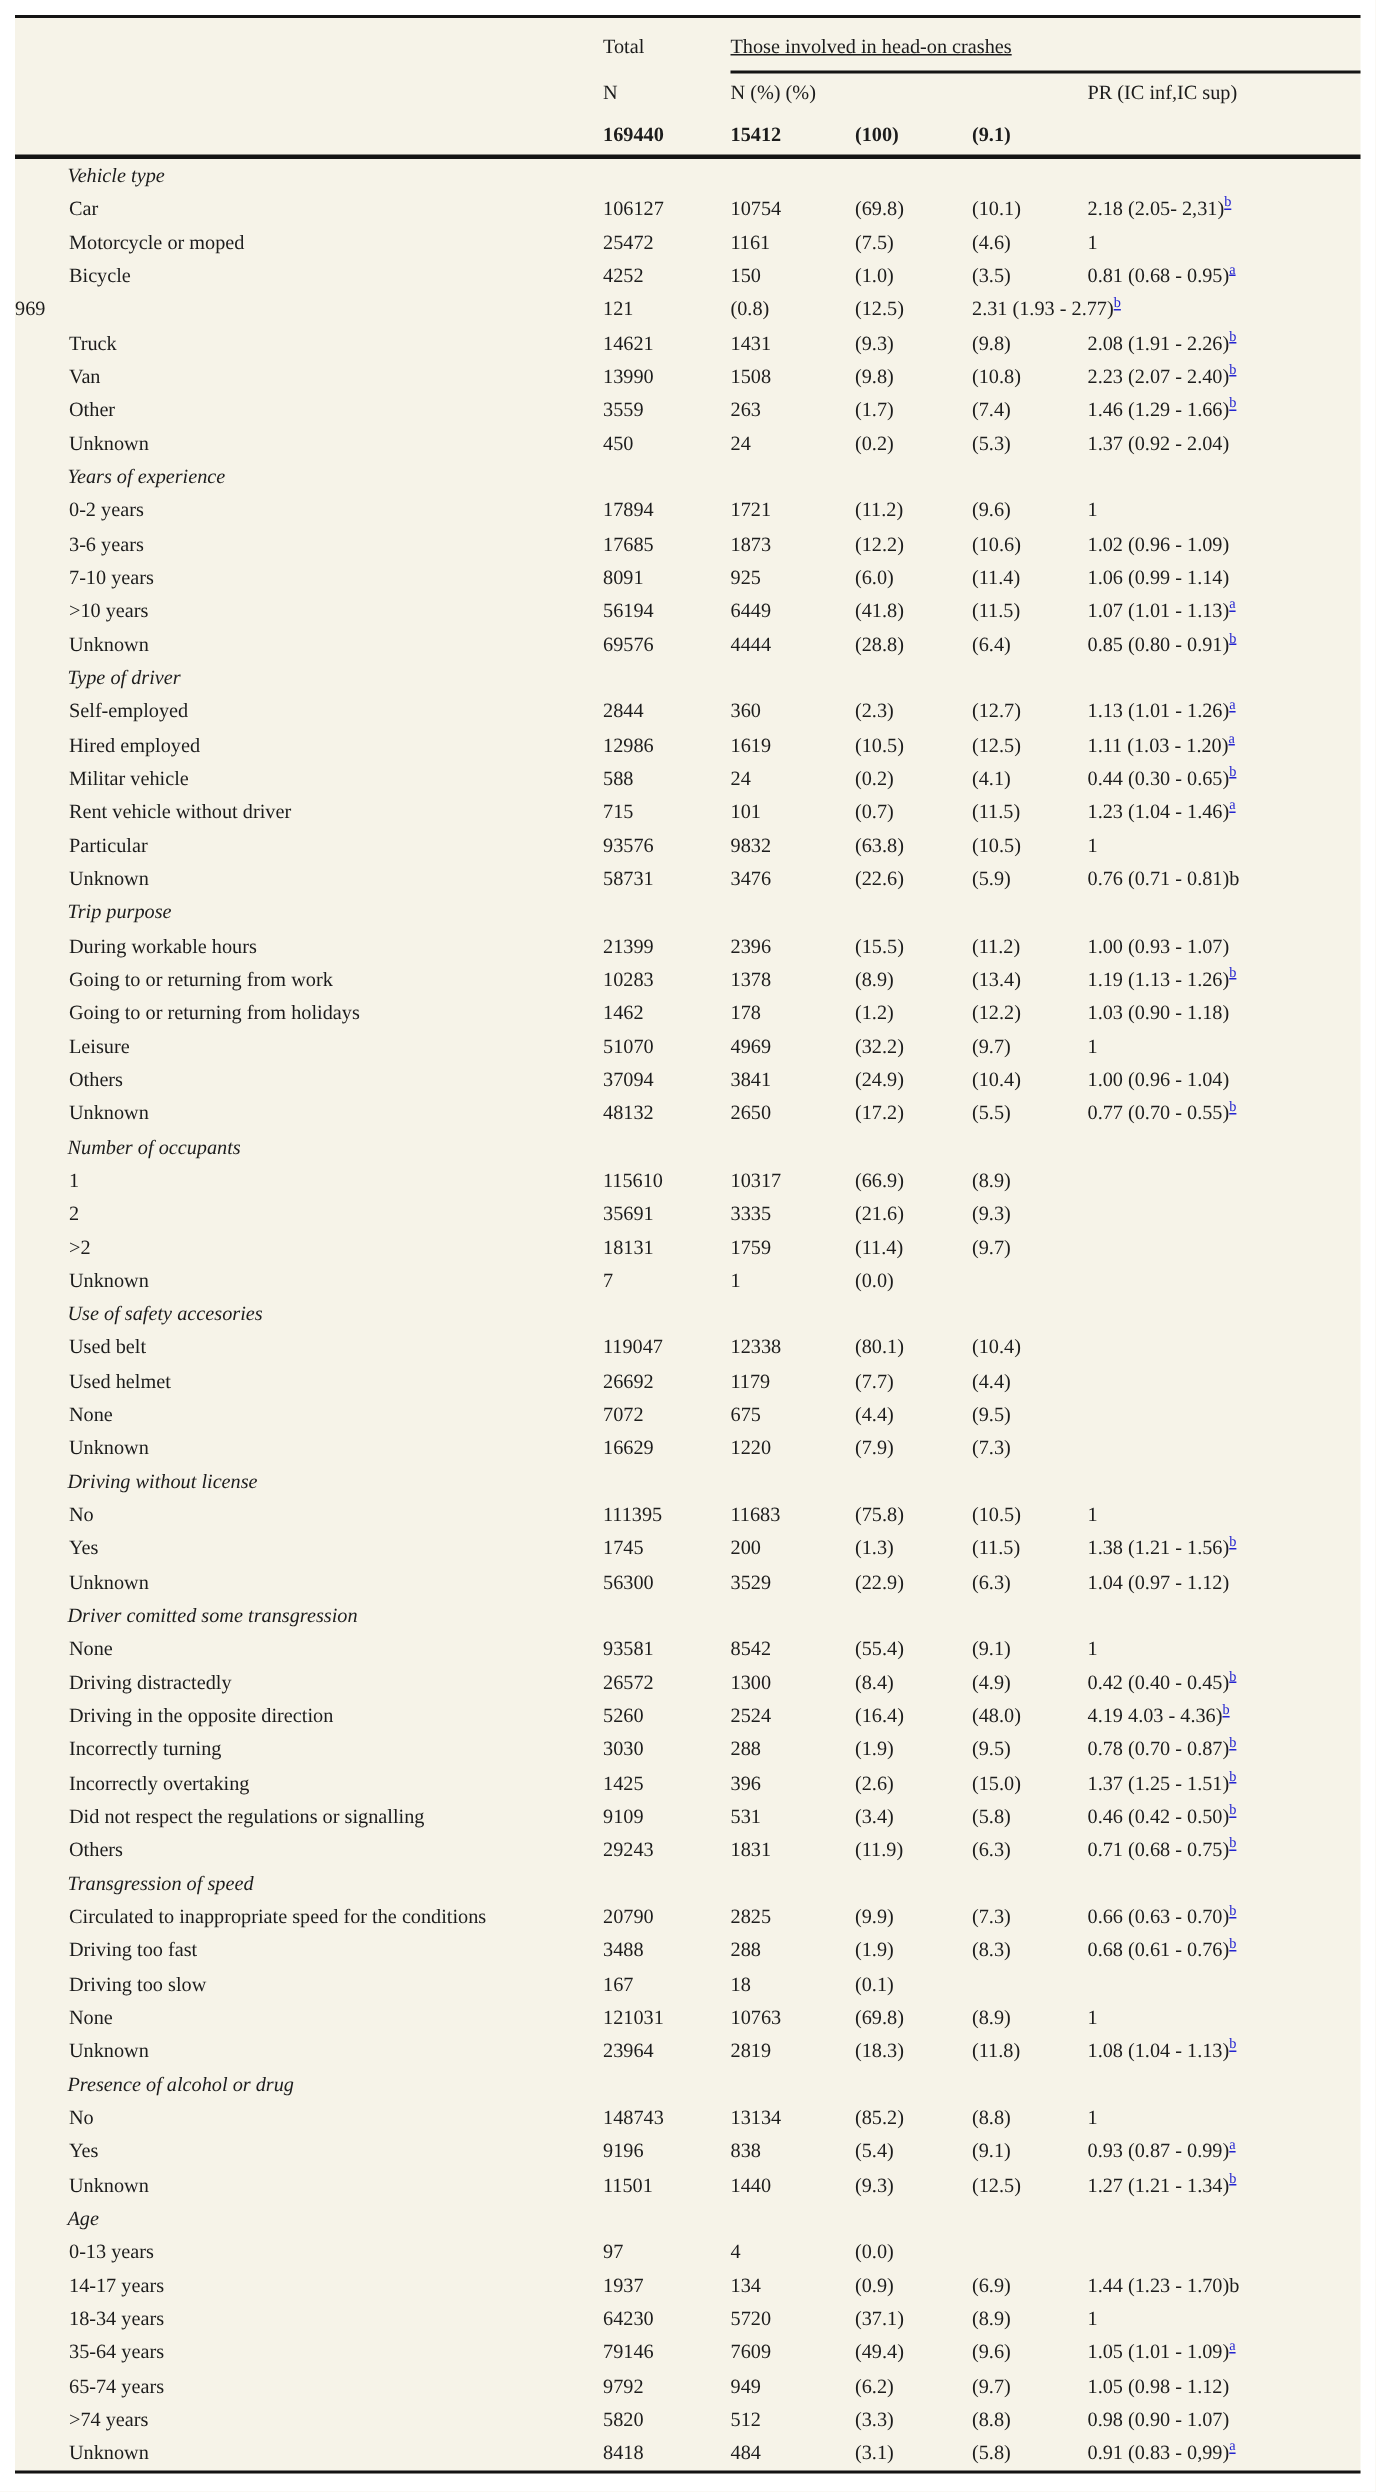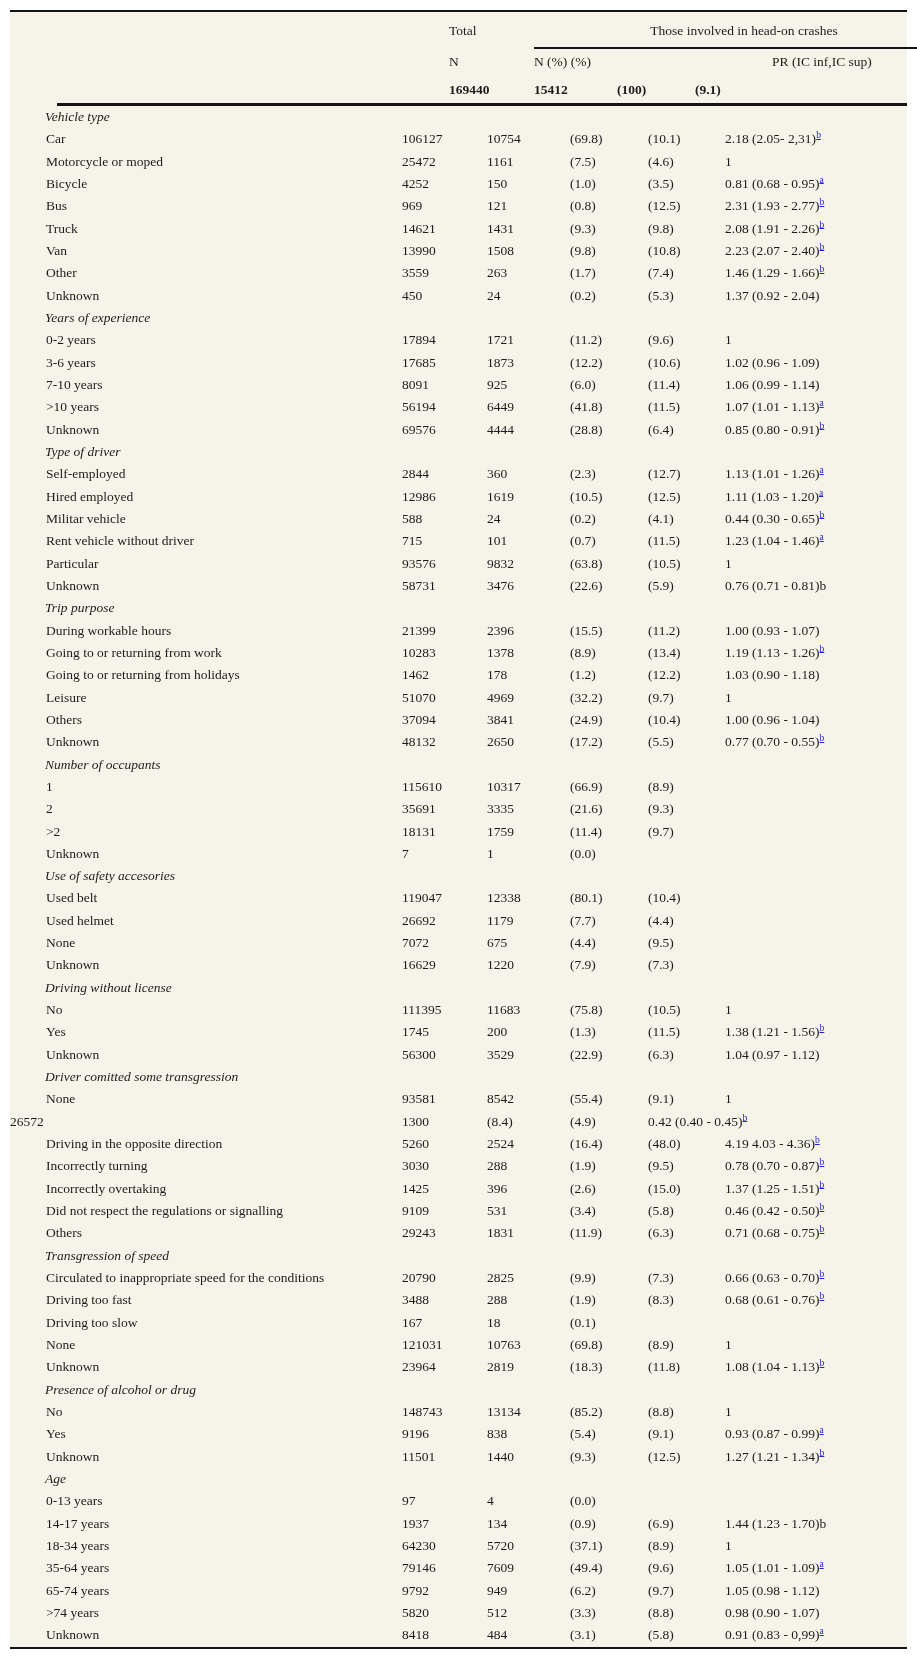--- a/index.html
+++ b/index.html
@@ -17,28 +17,28 @@
   .hrow,.row{
     display:grid;
     grid-template-columns:392px 85px 83px 78px 77px 182px;
   }
   .cell{
     font-size:13.5px;
     white-space:nowrap;
     overflow:visible;
   }
   
-  .thead{border-bottom:3px solid #141414;padding-top:2px;margin-left:47px;}
+  .thead{border-bottom:3px solid #141414;padding-top:2px;}
   .hrow1{height:33px;line-height:33px;}
   .hrow2{height:30px;line-height:30px;}
   .hrow3{height:26px;line-height:26px;font-weight:bold;}
   .span-group{
     grid-column:3/-1;
-    text-align:center;
     border-bottom:2px solid #141414;
+    text-decoration:underline;
   }
   
   .tbody .row{height:22.33px;line-height:22.33px;}
   .section-title{
     grid-column:1/-1;
     padding-left:35px;
     font-style:italic;
   }
   .item-label{padding-left:36px;}
   sup.fn{
@@ -102,21 +102,20 @@
       </div>
       <div class="row">
         <div class="cell item-label">Bicycle</div>
         <div class="cell">4252</div>
         <div class="cell">150</div>
         <div class="cell">(1.0)</div>
         <div class="cell">(3.5)</div>
         <div class="cell">0.81 (0.68 - 0.95)<sup class="fn">a</sup></div>
       </div>
       <div class="row">
-        <div class="cell item-label">Bus</div>
         <div class="cell">969</div>
         <div class="cell">121</div>
         <div class="cell">(0.8)</div>
         <div class="cell">(12.5)</div>
         <div class="cell">2.31 (1.93 - 2.77)<sup class="fn">b</sup></div>
       </div>
       <div class="row">
         <div class="cell item-label">Truck</div>
         <div class="cell">14621</div>
         <div class="cell">1431</div>
@@ -395,20 +394,21 @@
       </div>
       <div class="row">
         <div class="cell item-label">None</div>
         <div class="cell">93581</div>
         <div class="cell">8542</div>
         <div class="cell">(55.4)</div>
         <div class="cell">(9.1)</div>
         <div class="cell">1</div>
       </div>
       <div class="row">
+        <div class="cell item-label">Driving distractedly</div>
         <div class="cell">26572</div>
         <div class="cell">1300</div>
         <div class="cell">(8.4)</div>
         <div class="cell">(4.9)</div>
         <div class="cell">0.42 (0.40 - 0.45)<sup class="fn">b</sup></div>
       </div>
       <div class="row">
         <div class="cell item-label">Driving in the opposite direction</div>
         <div class="cell">5260</div>
         <div class="cell">2524</div>

